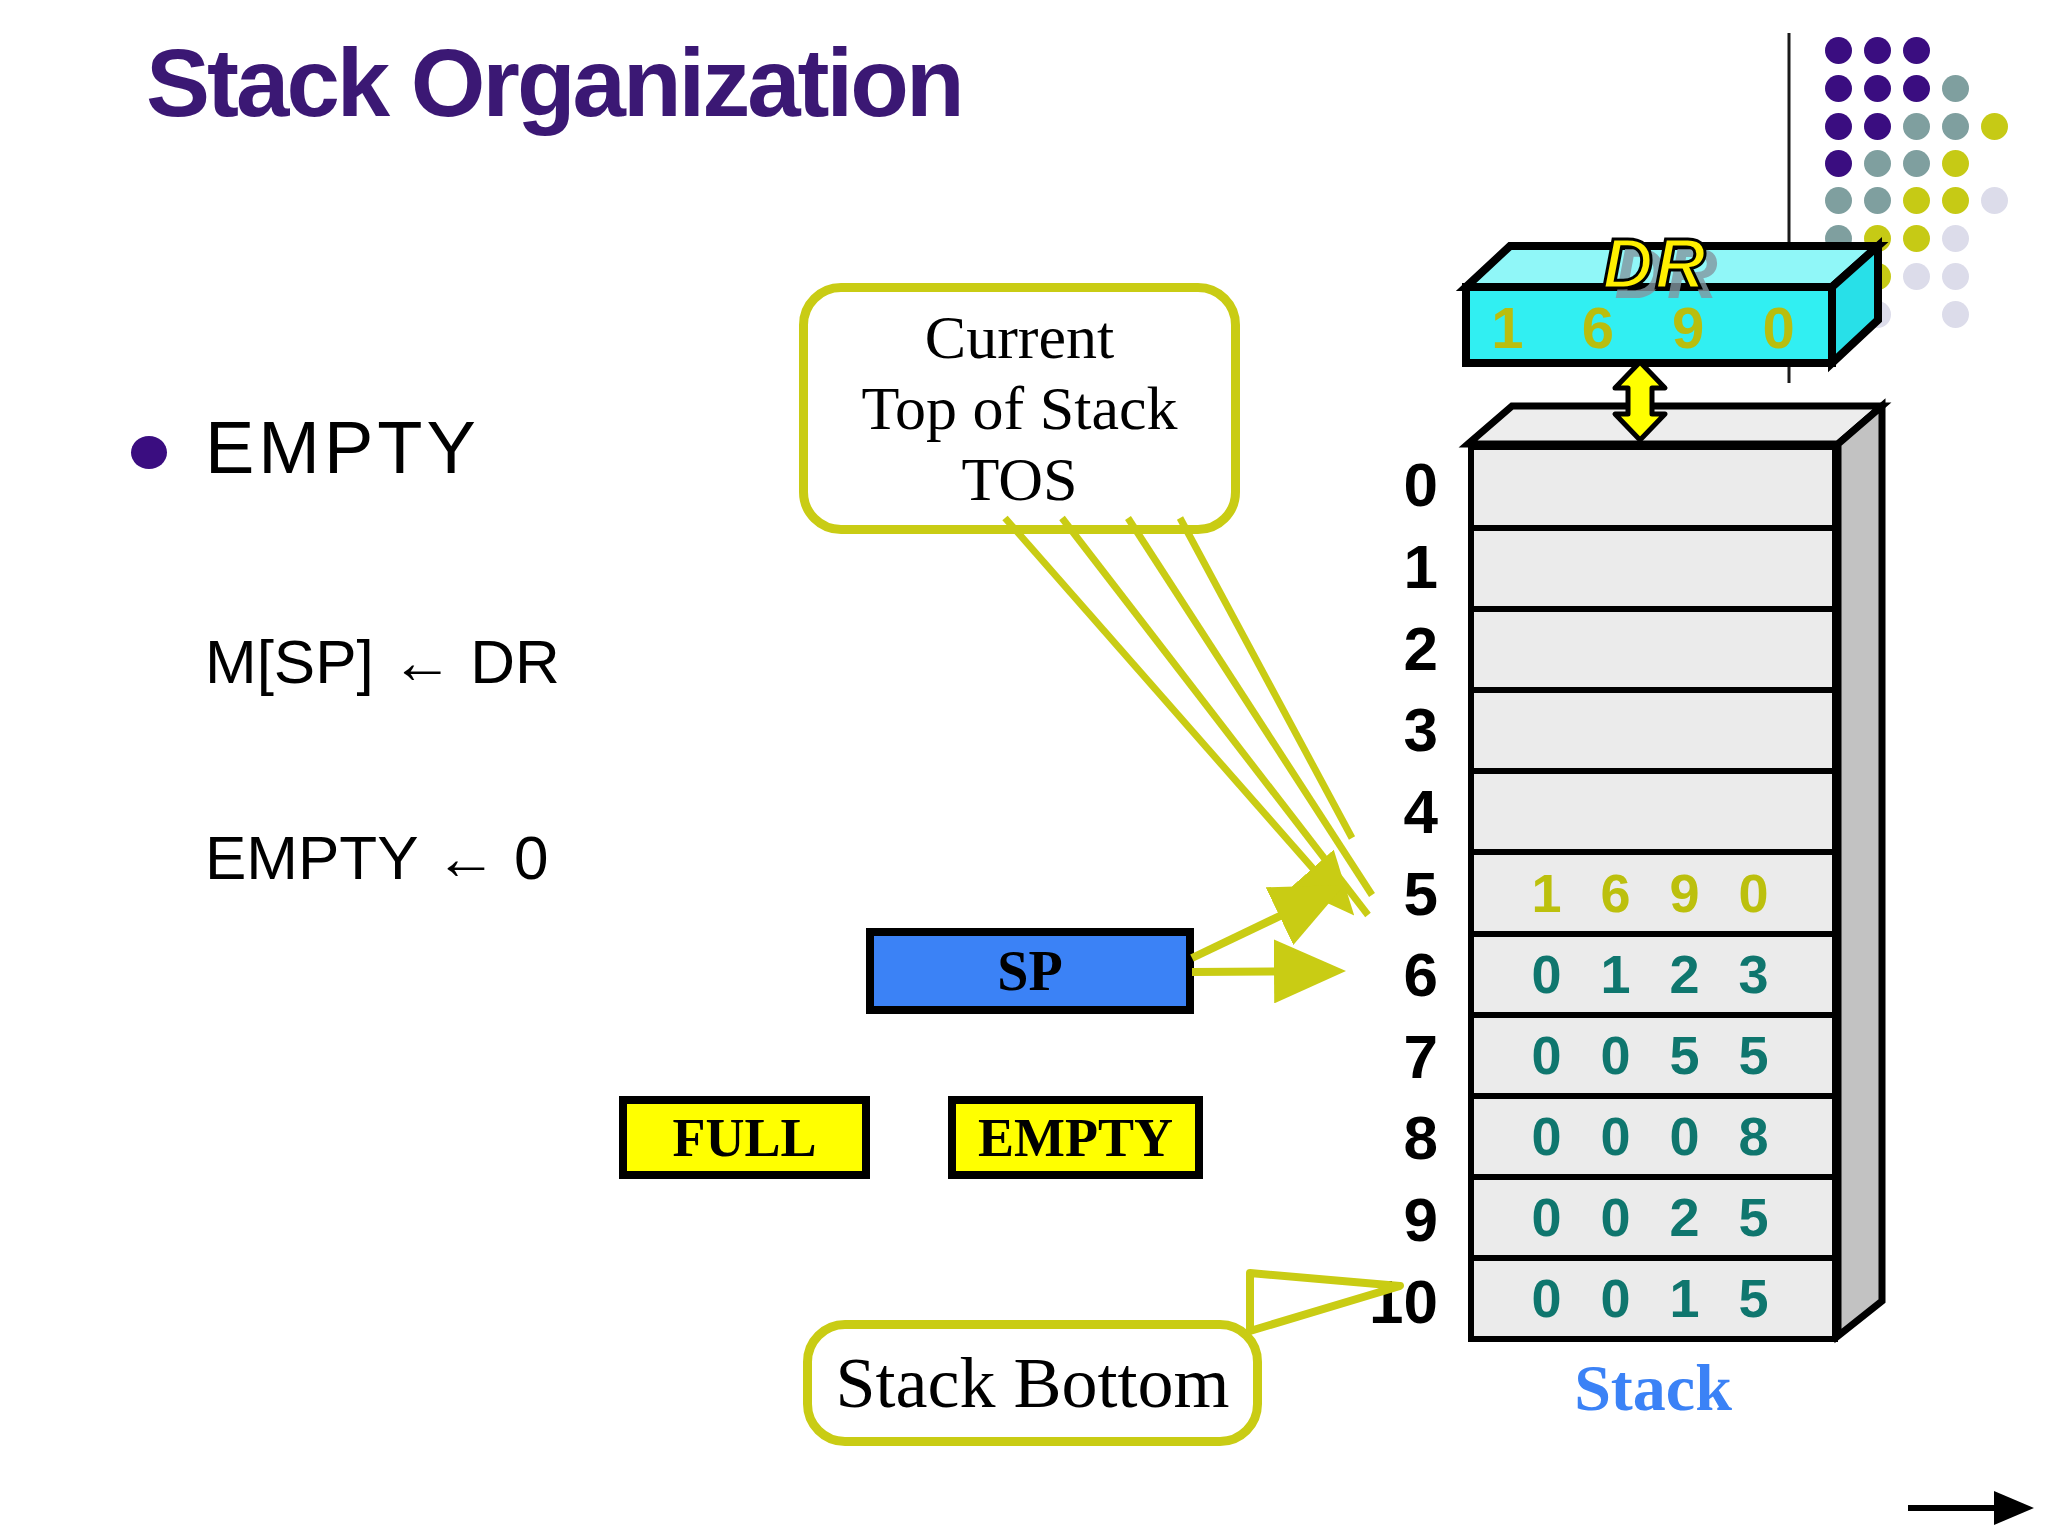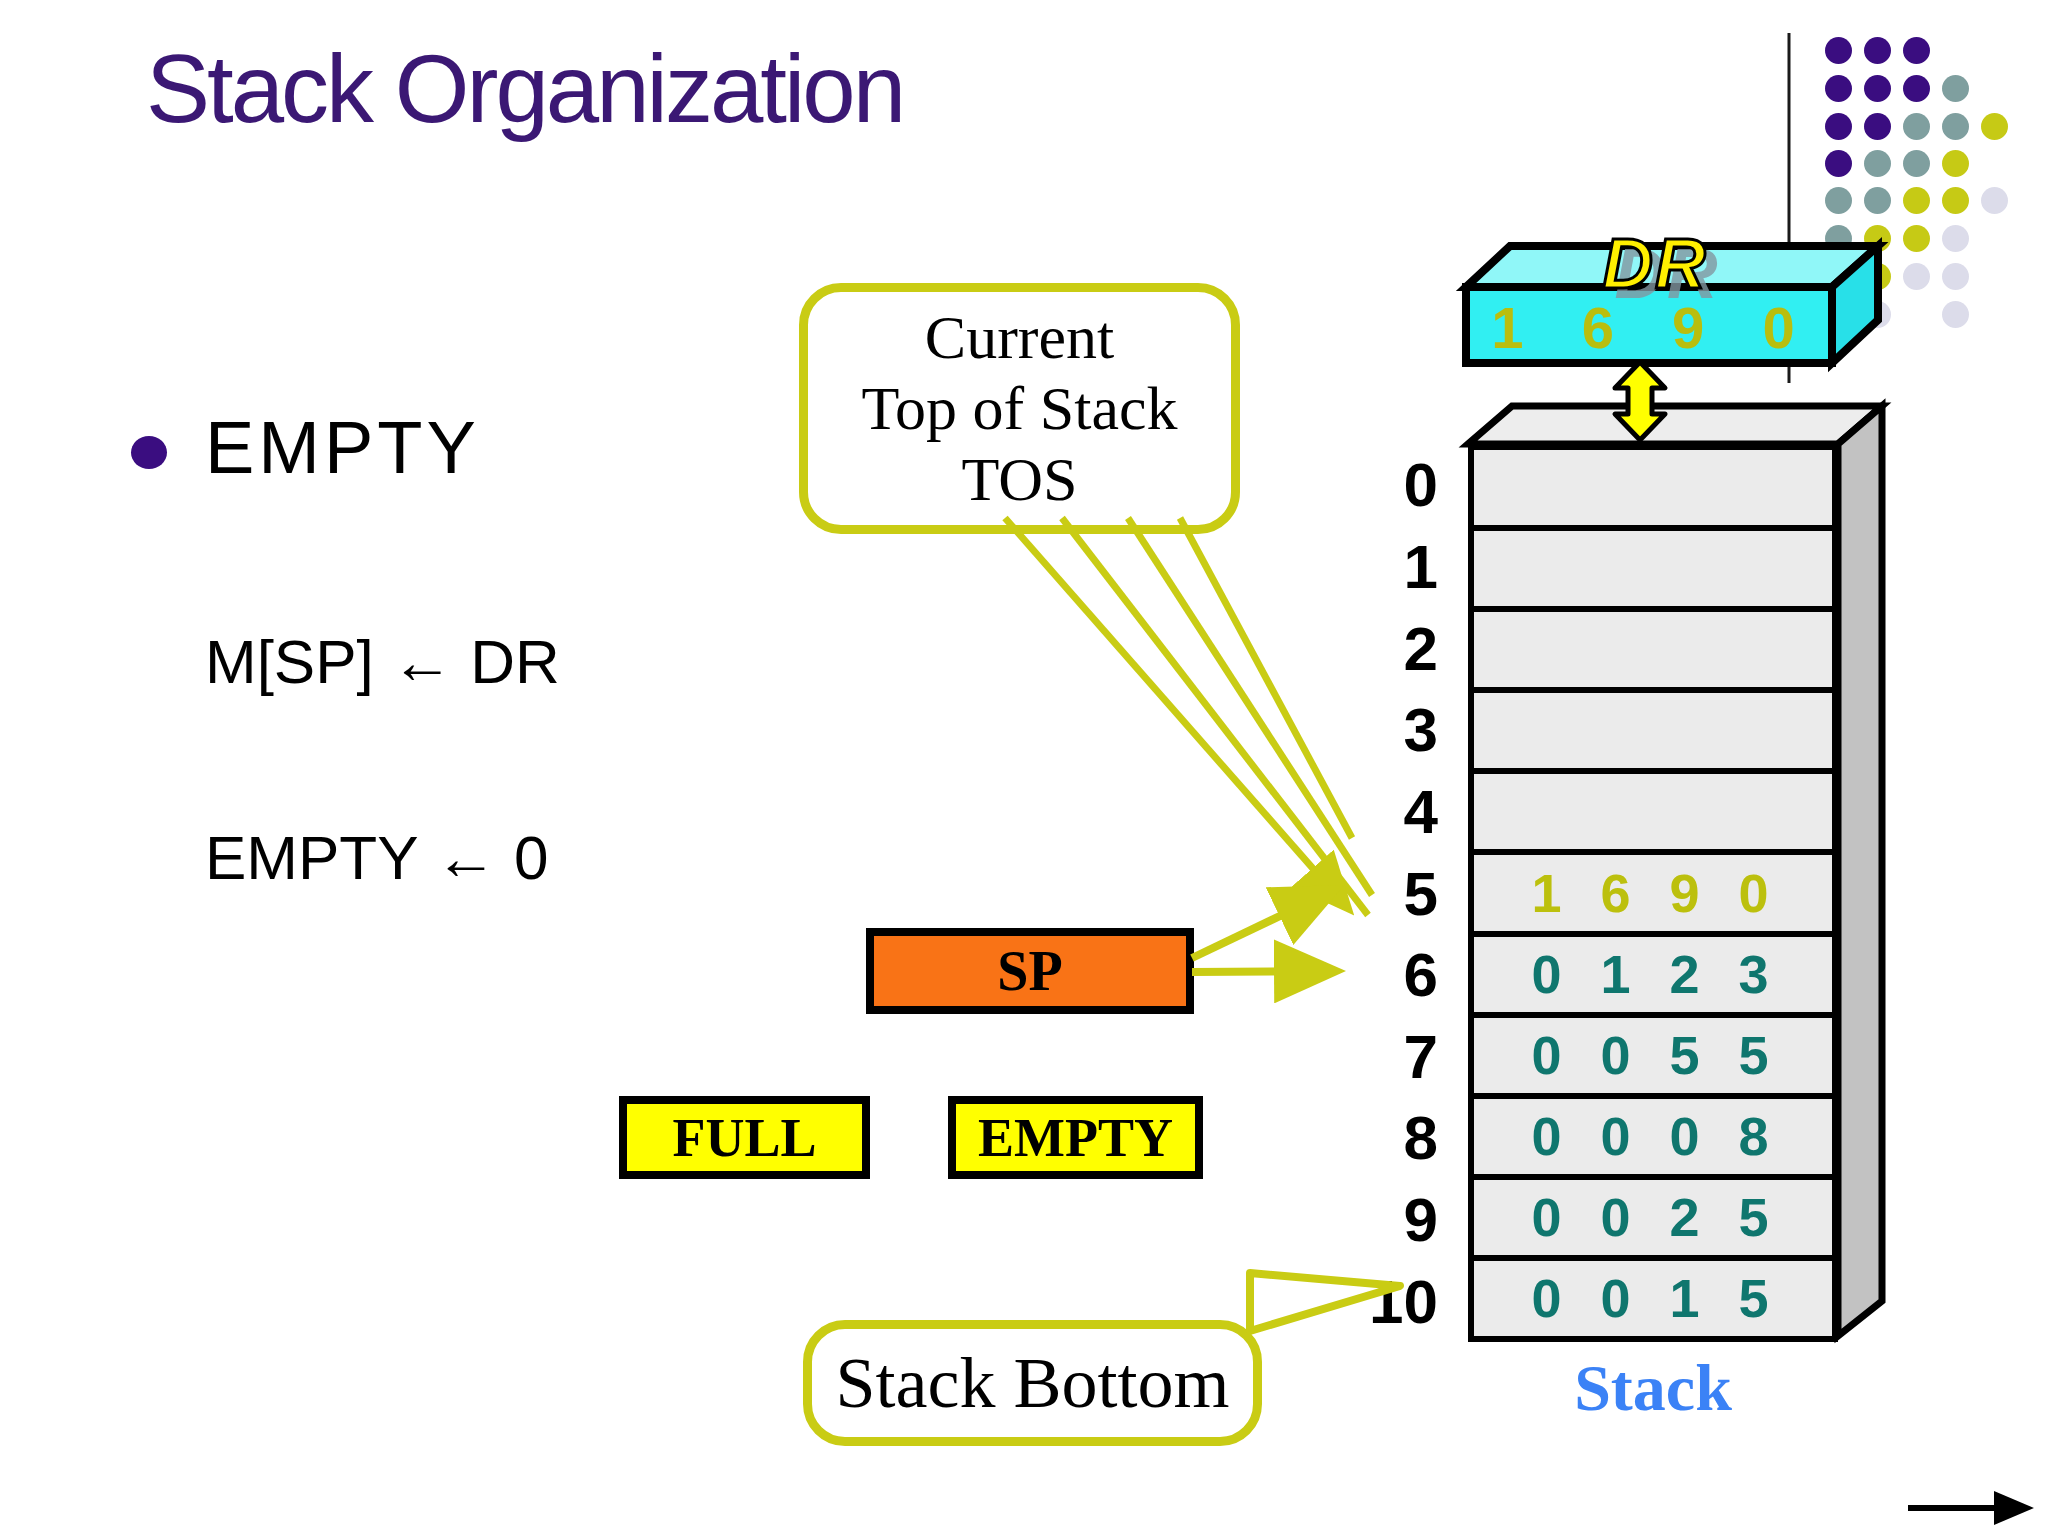--- a/index.html
+++ b/index.html
@@ -3,37 +3,37 @@
 <meta charset="utf-8">
 <style>
   html,body{margin:0;padding:0;background:#fff;}
   #slide{
     position:relative;width:2048px;height:1536px;background:#ffffff;overflow:hidden;
     font-family:"Liberation Sans",sans-serif;
   }
   .abs{position:absolute;}
   
   .title{
-    left:146px;top:34px;font-size:96px;font-weight:normal;letter-spacing:-3px;
+    left:146px;top:28px;font-size:96px;font-weight:bold;letter-spacing:-3px;
     color:#3B1874;white-space:nowrap;
   }
   .bullet-dot{left:131px;top:436px;width:36px;height:33px;border-radius:50%;background:#3A0D80;}
   .push-label{left:205px;top:405px;font-size:74px;letter-spacing:4px;color:#000;}
   .code-line{left:205px;font-size:62px;color:#000;white-space:nowrap;}
   .code-1{top:528px;} .code-2{top:626px;} .code-3{top:724px;} .code-4{top:822px;}
   
   .callout{
     background:#fff;border:9px solid #C9CC14;border-radius:42px;
     font-family:"Liberation Serif",serif;font-weight:normal;color:#000;text-align:center;
   }
   .tos-callout{left:799px;top:283px;width:423px;height:223px;font-size:62px;line-height:71px;padding-top:10px;}
   .sb-callout{left:803px;top:1320px;width:441px;height:108px;font-size:72px;
     display:flex;align-items:center;justify-content:center;}
   
-  .sp-box{left:866px;top:928px;width:312px;height:70px;background:#f97316;border:8px solid #000;
+  .sp-box{left:866px;top:928px;width:312px;height:70px;background:#3b82f6;border:8px solid #000;
     display:flex;align-items:center;justify-content:center;
     font-family:"Liberation Serif",serif;font-weight:bold;font-size:56px;color:#000;}
   .flag-box{top:1096px;height:67px;background:#FFFF00;border:8px solid #000;
     display:flex;align-items:center;justify-content:center;
     font-family:"Liberation Serif",serif;font-weight:bold;font-size:54px;color:#000;}
   .full-box{left:619px;width:235px;}
   .empty-box{left:948px;width:239px;}
   
   .dr-label{
     left:1555px;top:224px;width:200px;text-align:center;

